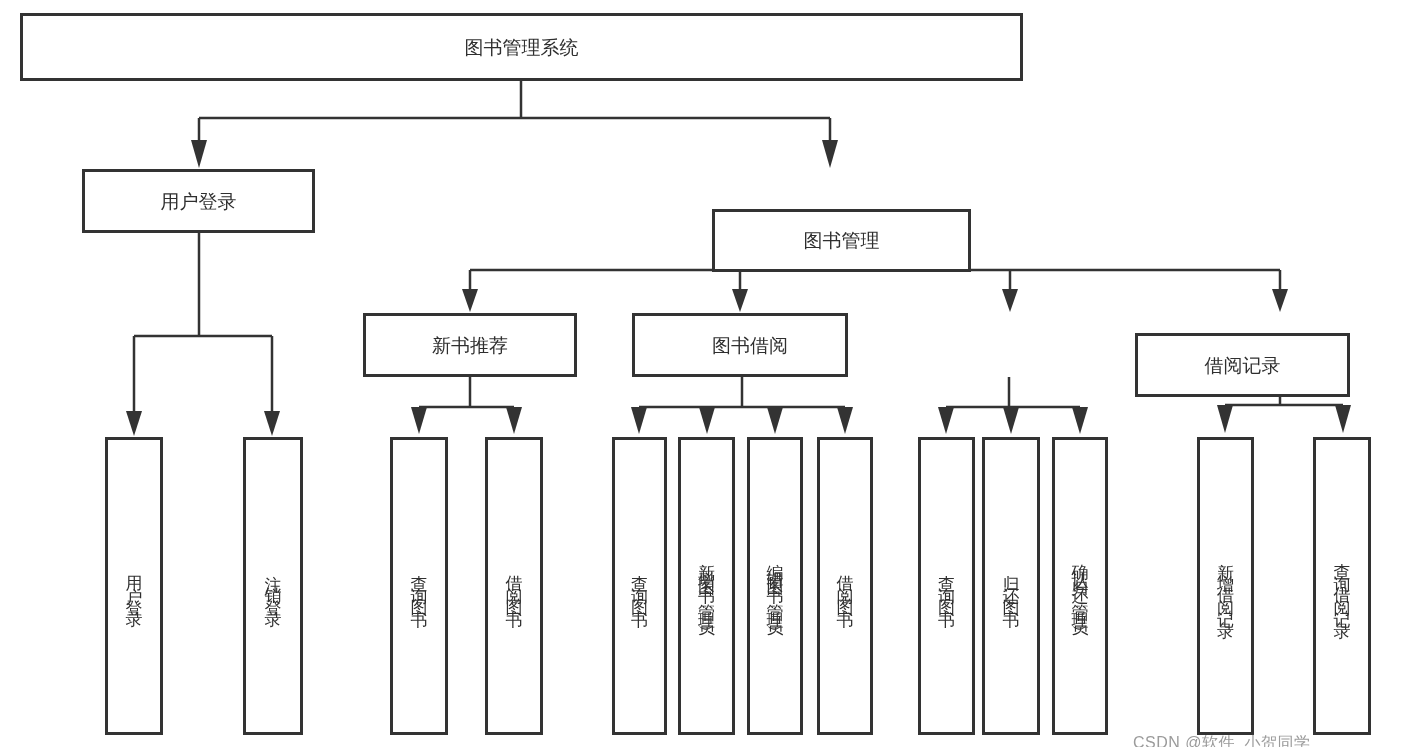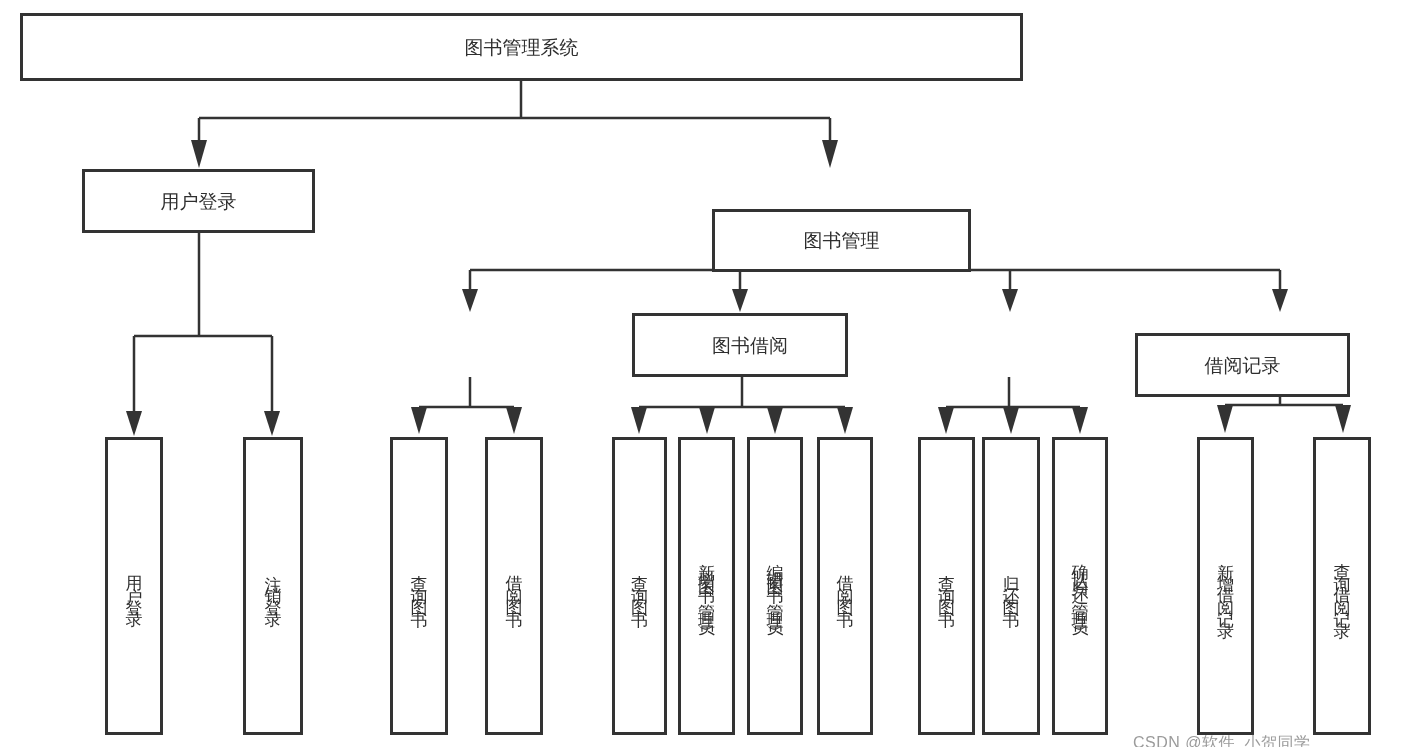--- a/index.html
+++ b/index.html
@@ -138,20 +138,21 @@
       <polygon points="1217,405 1233,405 1225,433"></polygon>
       <polygon points="1335,405 1351,405 1343,433"></polygon>
     </g>
   </svg>
 
   <div class="box" style="left:20px; top:13px; width:1003px; height:68px;">图书管理系统</div>
 
   <div class="box" style="left:82px; top:169px; width:233px; height:64px;">用户登录</div>
   <div class="box" style="left:712px; top:170px; width:259px; height:63px;margin-top:39px;">图书管理</div>
 
+  <div class="box" style="left:363px; top:313px; width:214px; height:64px;">新书推荐</div>
   <div class="box" style="left:632px; top:313px; width:216px; height:64px;padding-left:20px;">图书借阅</div>
   <div class="box" style="left:1135px; top:313px; width:215px; height:64px;margin-top:20px;">借阅记录</div>
 
   <div class="box leaf vtext" style="left:105px; top:437px; width:58px; height:298px;">用户登录</div>
   <div class="box leaf vtext" style="left:243px; top:437px; width:60px; height:298px;">注销登录</div>
 
   <div class="box leaf vtext" style="left:390px; top:437px; width:58px; height:298px;">查询图书</div>
   <div class="box leaf vtext" style="left:485px; top:437px; width:58px; height:298px;">借阅图书</div>
 
   <div class="box leaf vtext" style="left:612px; top:437px; width:55px; height:298px;">查询图书</div>

